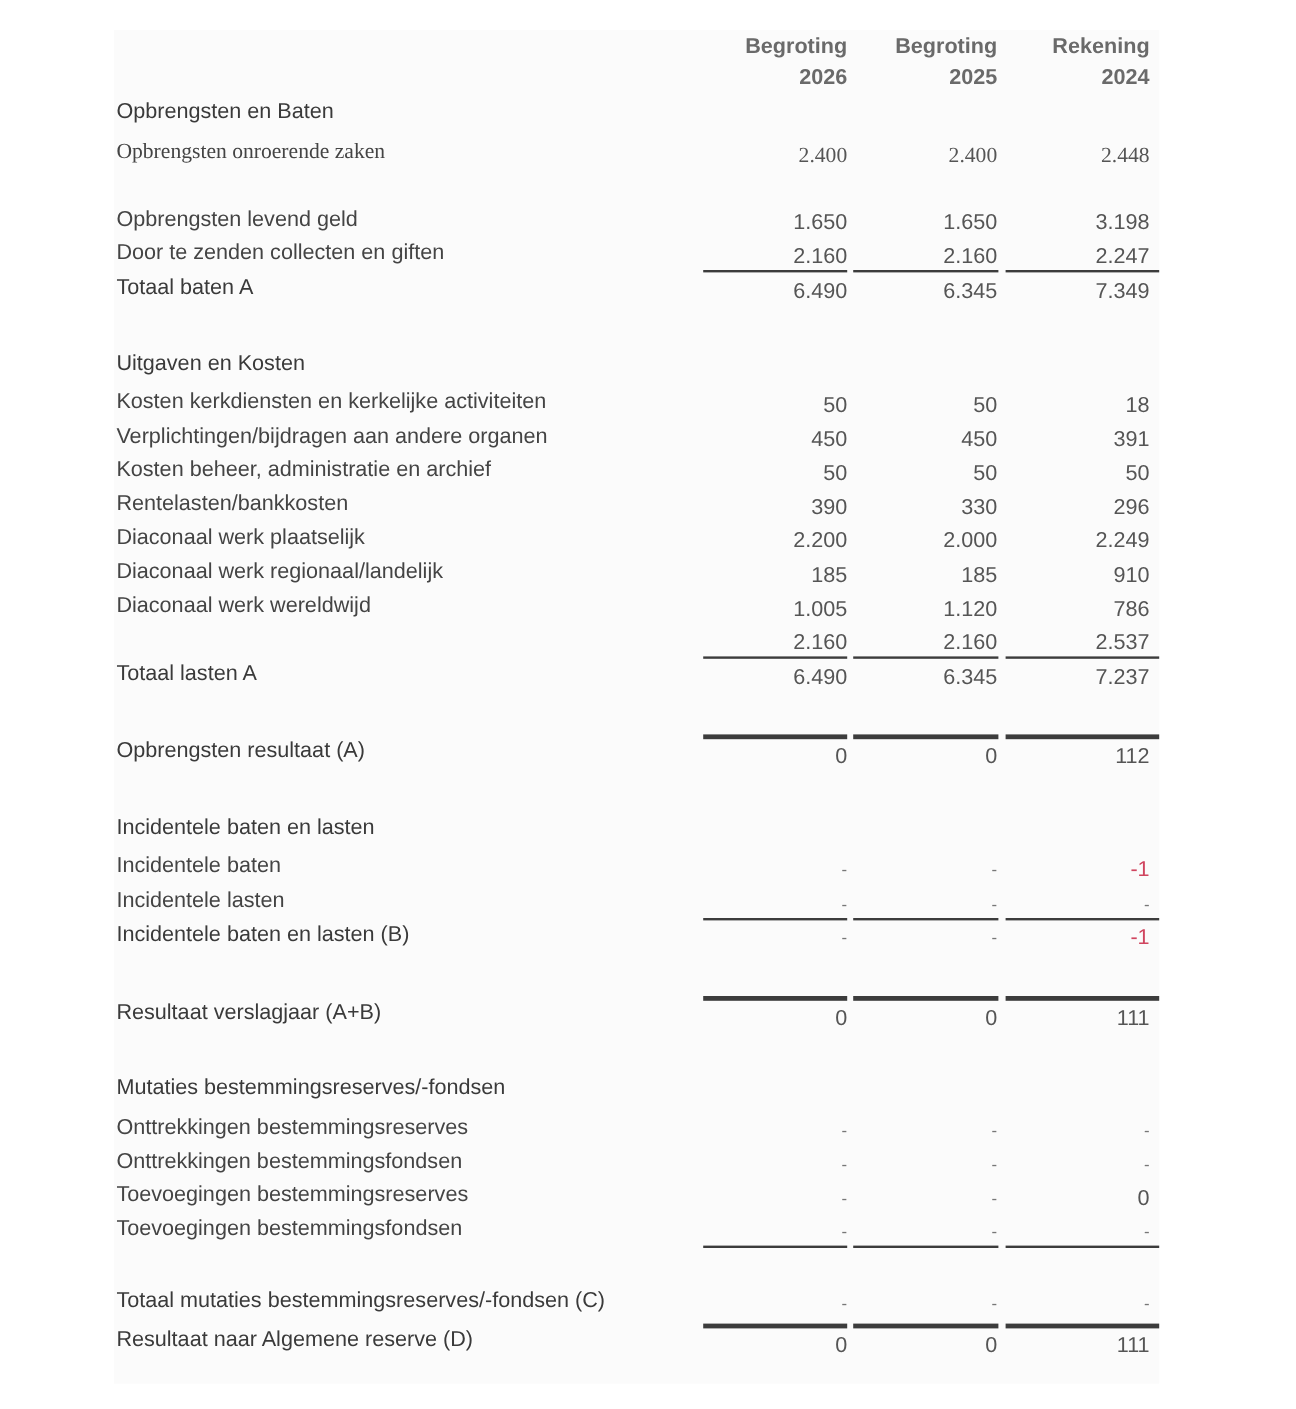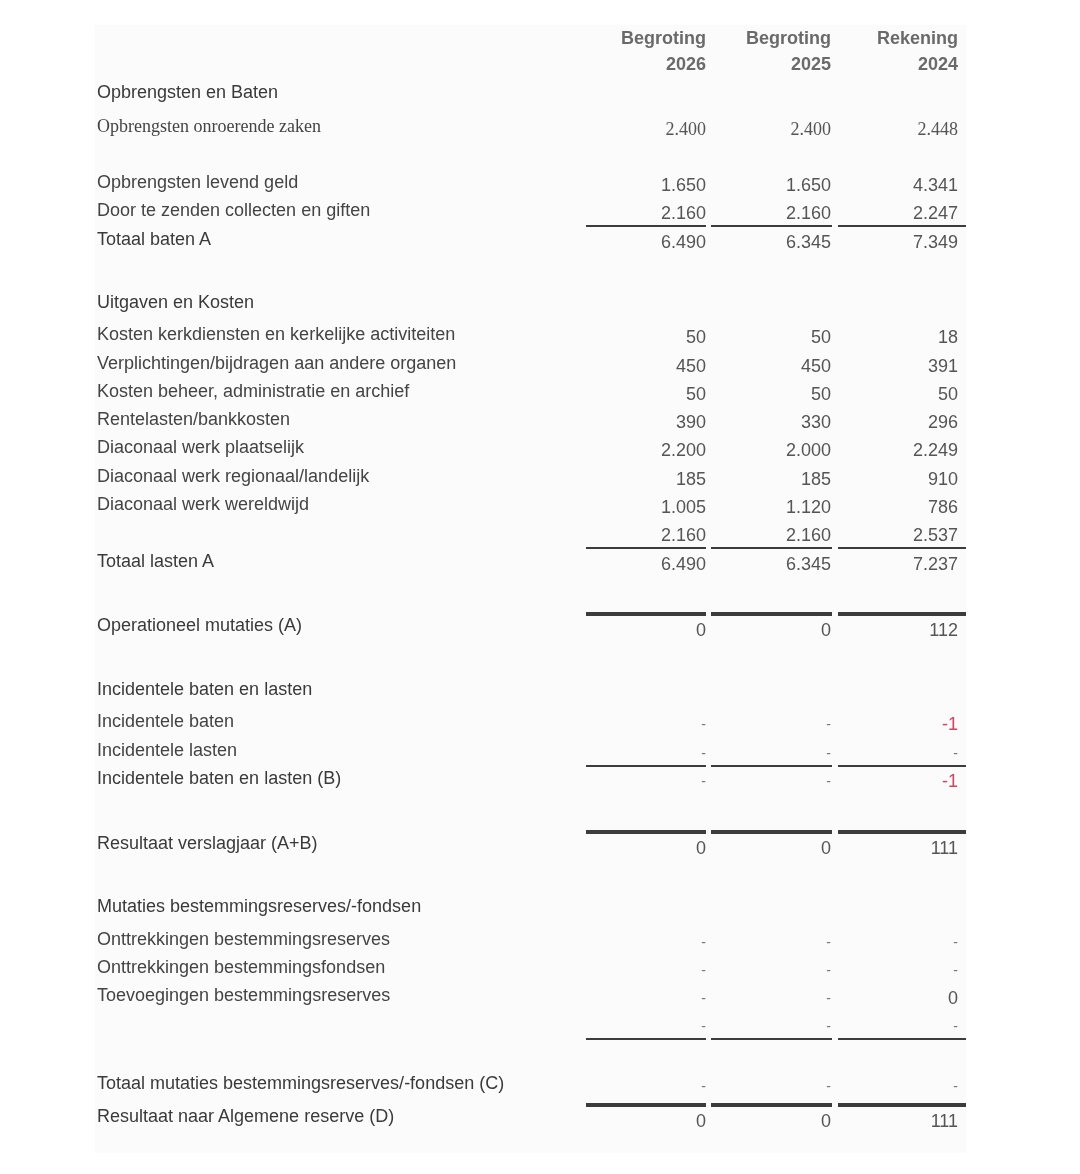--- a/index.html
+++ b/index.html
@@ -47,21 +47,21 @@
   <div class="row" style="top:90px;font-family:Liberation Serif, serif;">
     <span class="label">Opbrengsten onroerende zaken</span>
     <span class="val c0">2.400</span>
     <span class="val c1">2.400</span>
     <span class="val c2">2.448</span>
   </div>
   <div class="row" style="top:146px;">
     <span class="label">Opbrengsten levend geld</span>
     <span class="val c0">1.650</span>
     <span class="val c1">1.650</span>
-    <span class="val c2">4.341</span>
+    <span class="val c2">3.198</span>
   </div>
   <div class="row" style="top:174px;">
     <span class="label">Door te zenden collecten en giften</span>
     <span class="val c0">2.160</span>
     <span class="val c1">2.160</span>
     <span class="val c2">2.247</span>
   </div>
   <div class="line l0" style="top:200px;"></div>
   <div class="line l1" style="top:200px;"></div>
   <div class="line l2" style="top:200px;"></div>
@@ -130,21 +130,21 @@
     <span class="label bold">Totaal lasten A</span>
     <span class="val c0">6.490</span>
     <span class="val c1">6.345</span>
     <span class="val c2">7.237</span>
   </div>
 
   <div class="line thick l0" style="top:587px;"></div>
   <div class="line thick l1" style="top:587px;"></div>
   <div class="line thick l2" style="top:587px;"></div>
   <div class="row" style="top:589px;">
-    <span class="label bold">Operationeel mutaties (A)</span>
+    <span class="label bold">Opbrengsten resultaat (A)</span>
     <span class="val c0" style="top:5px;">0</span>
     <span class="val c1" style="top:5px;">0</span>
     <span class="val c2" style="top:5px;">112</span>
   </div>
 
   <div class="row" style="top:653px;">
     <span class="label bold">Incidentele baten en lasten</span>
   </div>
   <div class="row" style="top:685px;">
     <span class="label">Incidentele baten</span>
@@ -193,20 +193,21 @@
     <span class="val c1 dash">-</span>
     <span class="val c2 dash">-</span>
   </div>
   <div class="row" style="top:959px;">
     <span class="label">Toevoegingen bestemmingsreserves</span>
     <span class="val c0 dash">-</span>
     <span class="val c1 dash">-</span>
     <span class="val c2">0</span>
   </div>
   <div class="row" style="top:987px;">
+    <span class="label">Toevoegingen bestemmingsfondsen</span>
     <span class="val c0 dash">-</span>
     <span class="val c1 dash">-</span>
     <span class="val c2 dash">-</span>
   </div>
   <div class="line l0" style="top:1013px;"></div>
   <div class="line l1" style="top:1013px;"></div>
   <div class="line l2" style="top:1013px;"></div>
   <div class="row" style="top:1016px;margin-top:31px;">
     <span class="label bold">Totaal mutaties bestemmingsreserves/-fondsen (C)</span>
     <span class="val c0 dash">-</span>

